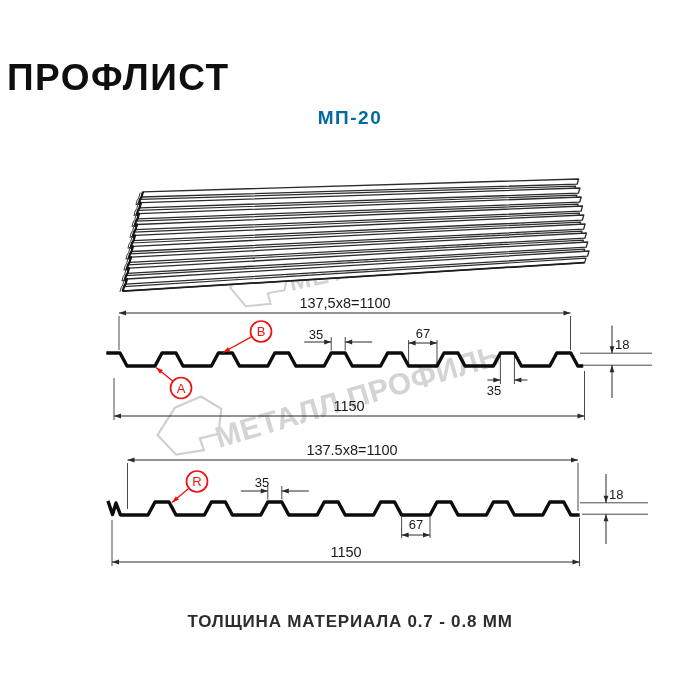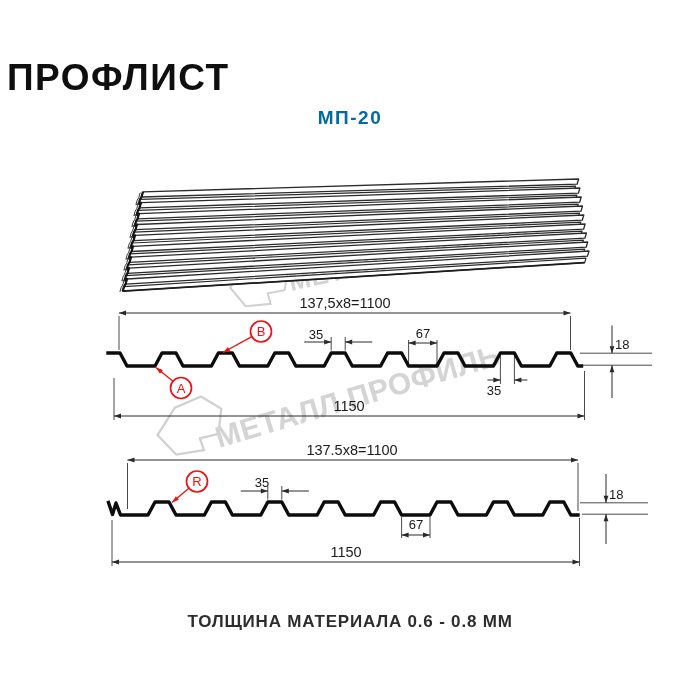--- a/index.html
+++ b/index.html
@@ -170,13 +170,13 @@
   <text class="dimtxt" x="609" y="499">18</text>
   <text class="dimtxt" x="416" y="529" text-anchor="middle">67</text>
   <text class="dimtxt-lg" x="346" y="557" text-anchor="middle">1150</text>
 
   <g>
     <circle cx="197" cy="481.5" r="10.5" fill="none" stroke="#ee1111" stroke-width="1.7"></circle>
     <text class="redtxt" x="197" y="486" text-anchor="middle">R</text>
   </g>
 </svg>
 
-<div class="footer">ТОЛЩИНА МАТЕРИАЛА 0.6 - 0.8 ММ</div>
+<div class="footer">ТОЛЩИНА МАТЕРИАЛА 0.7 - 0.8 ММ</div>
 
 </body></html>

